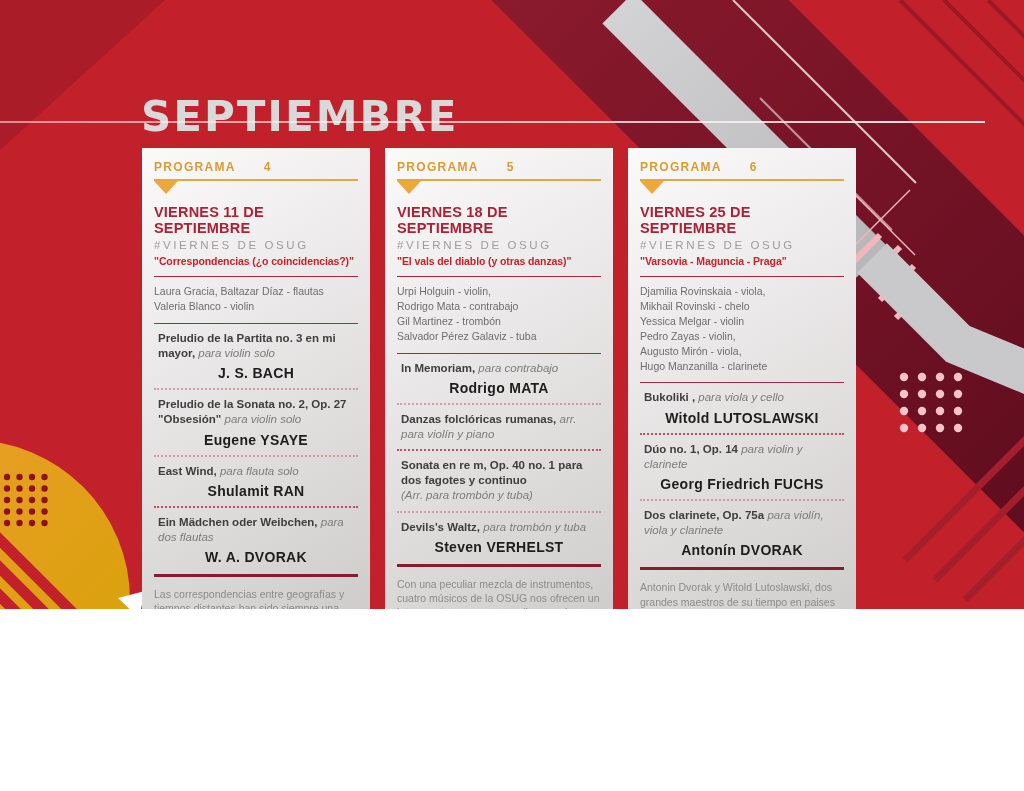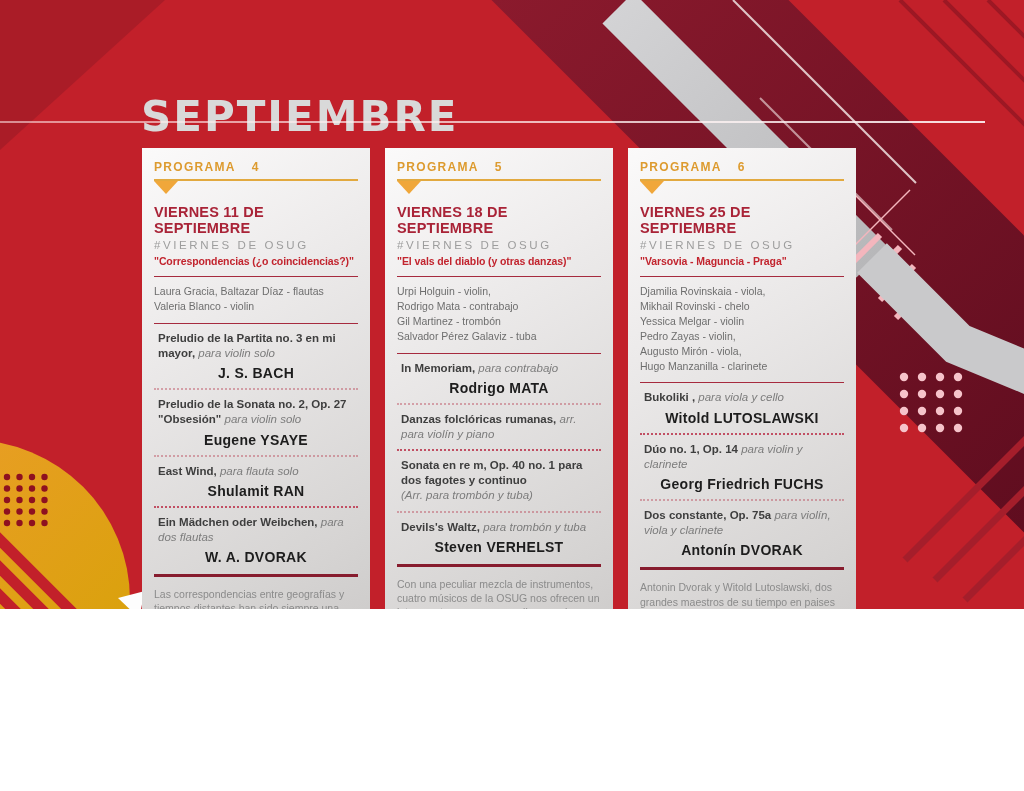--- a/index.html
+++ b/index.html
@@ -17,21 +17,21 @@
          background:linear-gradient(90deg,rgba(255,235,235,.55),rgba(255,245,245,.9));}
 
   
   .card{position:absolute;top:148px;width:228px;box-sizing:border-box;z-index:3;
         padding:12px 12px 0 12px;overflow:hidden;
         background:linear-gradient(150deg,#fbfafa 0%,#edebeb 28%,#d6d4d3 72%,#c5c3c2 100%);}
   #card1{left:142px;height:574px;}
   #card2{left:385px;height:582px;}
   #card3{left:628px;height:590px;}
 
-  .prog-head{display:flex;align-items:baseline;gap:16px;color:#dd9b2f;font-weight:700;
+  .prog-head{display:flex;align-items:baseline;gap:28px;color:#dd9b2f;font-weight:700;
              font-size:12px;letter-spacing:1.3px;border-bottom:2px solid #e2a93f;padding-bottom:5px;}
   .tri{width:0;height:0;border-left:12px solid transparent;border-right:12px solid transparent;
        border-top:13px solid #f0a73a;}
   .date{margin:10px 0 0;font-size:14.5px;font-weight:800;color:#a92337;letter-spacing:.2px;}
   .hash{font-size:11.5px;color:#9d9d9d;letter-spacing:2.6px;margin-top:3px;font-weight:500;}
   .quote{font-size:10.5px;font-weight:700;color:#c2242e;margin-top:4px;letter-spacing:-.1px;}
   .hr{border:none;border-top:1.5px solid #a62a3e;margin:9px 0 7px;}
   .performers div{font-size:10.5px;color:#6e6e6e;line-height:1.42;}
   .piece{margin:6px 0 5px;}
   .pt{margin:4px;font-size:11.5px;line-height:1.32;color:#3e3e3e;font-weight:700;}
@@ -325,21 +325,21 @@
       <p class="pt"><span class="t">Bukoliki ,</span> <span class="s">para viola y cello</span></p>
       <p class="comp">Witold LUTOSLAWSKI</p>
     </div>
     <div class="sep"></div>
     <div class="piece">
       <p class="pt"><span class="t">Dúo no. 1, Op. 14</span> <span class="s">para violin y clarinete</span></p>
       <p class="comp">Georg Friedrich FUCHS</p>
     </div>
     <div class="sep faint"></div>
     <div class="piece">
-      <p class="pt"><span class="t">Dos constante, Op. 75a</span> <span class="s">para violín, viola y clarinete</span></p>
+      <p class="pt"><span class="t">Dos clarinete, Op. 75a</span> <span class="s">para violín, viola y clarinete</span></p>
       <p class="comp">Antonín DVORAK</p>
     </div>
     <div class="desc-sep"></div>
     <p class="desc">Antonin Dvorak y Witold Lutoslawski, dos grandes maestros de su tiempo en paises vecinos, entablan en este programa un interesante diálogo con la obra de Georg Friedrich Fuchs, clarinetista, director de bandas y compositor, nacido en Maguncia (hoy en Alemania) pero formado en la famosa Escuela de Mannheim.</p>
   </section>
 
   <div class="footer">VERHELST SINFÓNICA DE LA UNIVERSIDAD DE GUANAJUATO</div>
 
 </div>
 

